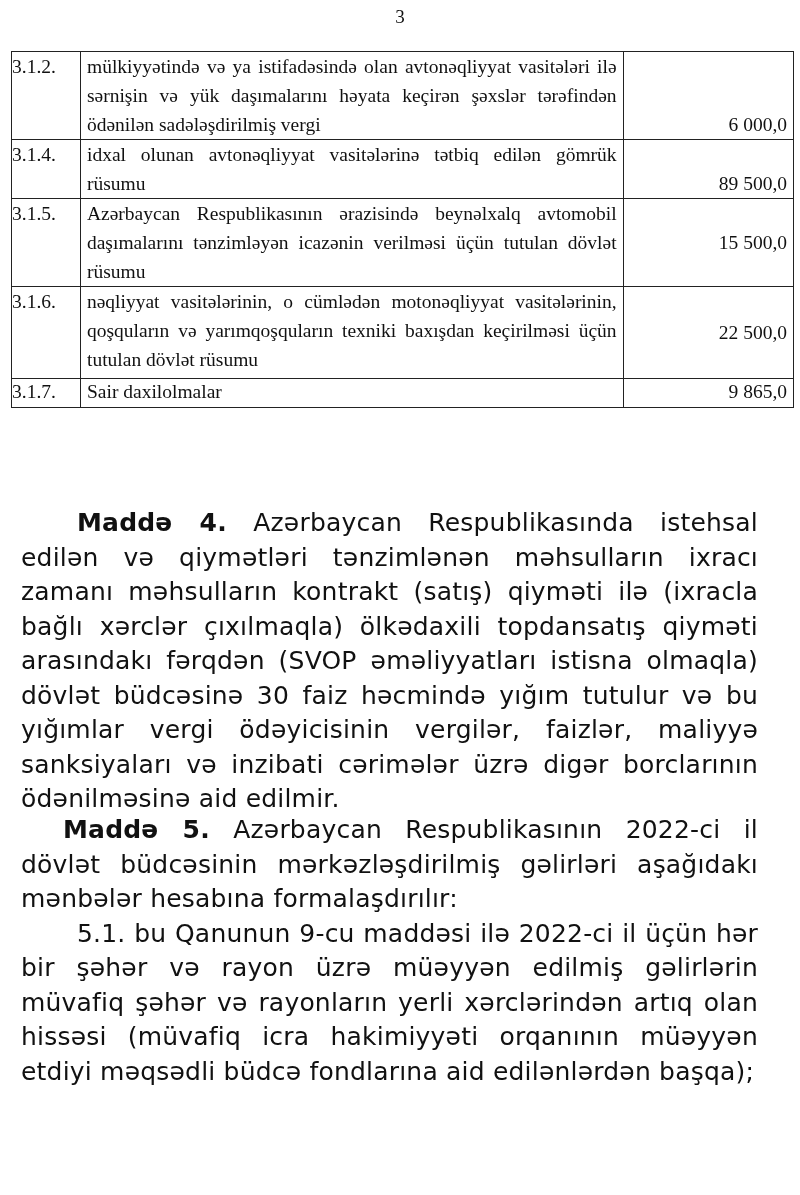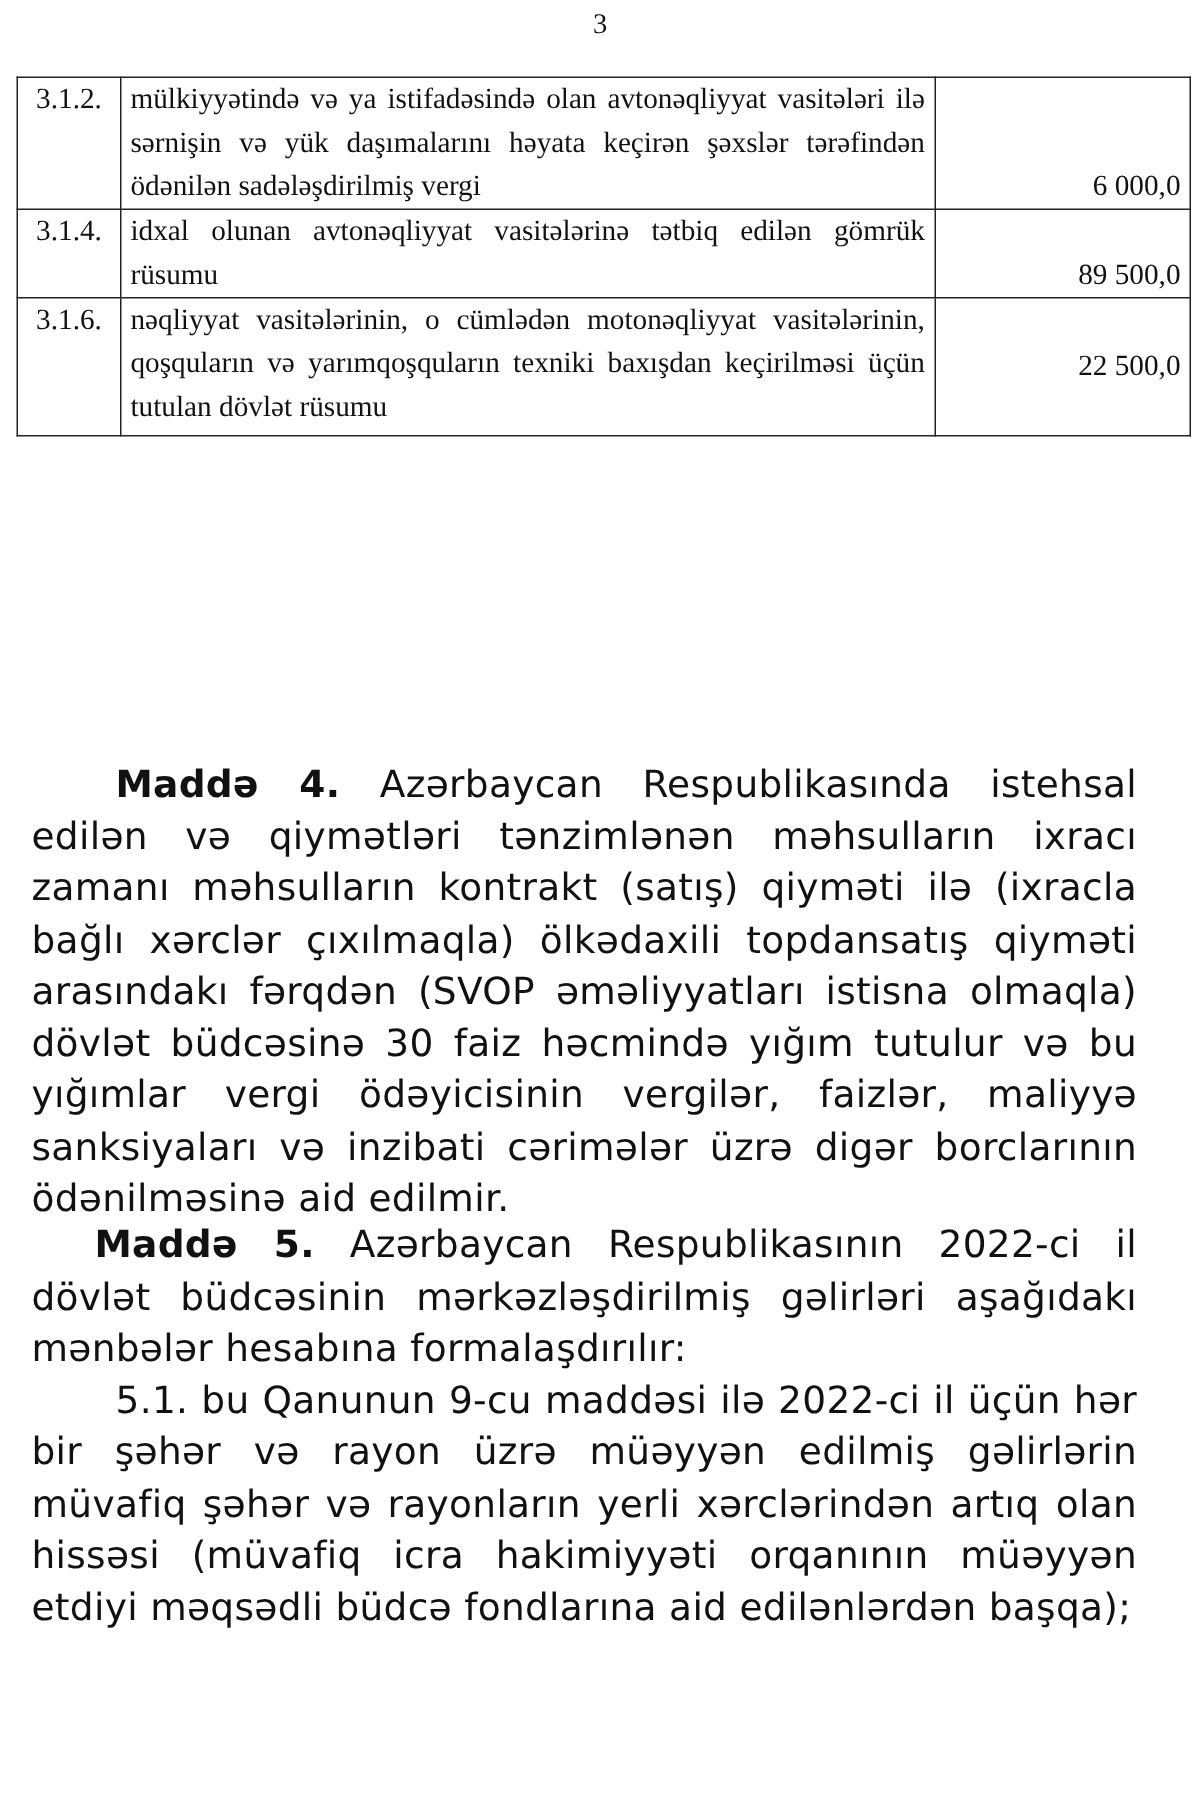--- a/index.html
+++ b/index.html
@@ -33,21 +33,21 @@
       font-size: 19.5px;
       line-height: 29px;
     }
     table.revenue td {
       border: 1.6px solid #222;
       padding: 0 6px;
       vertical-align: top;
     }
     td.code {
       width: 67px;
-      text-align: center;
+      text-align: left;
       padding: 0 !important;
     }
     td.desc {
       width: 522px;
       text-align: justify;
       text-align-last: left;
     }
     td.amount {
       text-align: right;
       vertical-align: bottom !important;
@@ -91,24 +91,34 @@
       <tr style="height:88px">
     <td class="code">3.1.2.</td>
     <td class="desc">mülkiyyətində və ya istifadəsində olan avtonəqliyyat vasitələri ilə sərnişin və yük daşımalarını həyata keçirən şəxslər tərəfindən ödənilən sadələşdirilmiş vergi</td>
     <td class="amount">6 000,0</td>
   </tr>
   <tr style="height:47px">
     <td class="code">3.1.4.</td>
     <td class="desc">idxal olunan avtonəqliyyat vasitələrinə tətbiq edilən gömrük rüsumu</td>
     <td class="amount">89 500,0</td>
   </tr>
+  <tr style="height:88px">
+    <td class="code">3.1.5.</td>
+    <td class="desc">Azərbaycan Respublikasının ərazisində beynəlxalq avtomobil daşımalarını tənzimləyən icazənin verilməsi üçün tutulan dövlət rüsumu</td>
+    <td class="amount mid">15 500,0</td>
+  </tr>
   <tr style="height:92px">
     <td class="code">3.1.6.</td>
     <td class="desc">nəqliyyat vasitələrinin, o cümlədən motonəqliyyat vasitələrinin, qoşquların və yarımqoşquların texniki baxışdan keçirilməsi üçün tutulan dövlət rüsumu</td>
     <td class="amount mid">22 500,0</td>
+  </tr>
+  <tr style="height:29px">
+    <td class="code" style="line-height:26px">3.1.7.</td>
+    <td class="desc" style="line-height:26px">Sair daxilolmalar</td>
+    <td class="amount top" style="line-height:26px">9 865,0</td>
   </tr>
 </tbody>
   </table>
 
 <div class="prose" id="art4">
   <p><b>Maddə 4.</b> <span>Azərbaycan Respublikasında istehsal edilən və qiymətləri tənzimlənən məhsulların ixracı zamanı məhsulların kontrakt (satış) qiyməti ilə (ixracla bağlı xərclər çıxılmaqla) ölkədaxili topdansatış qiyməti arasındakı fərqdən (SVOP əməliyyatları istisna olmaqla)  dövlət büdcəsinə 30 faiz həcmində yığım tutulur və bu yığımlar vergi ödəyicisinin vergilər, faizlər, maliyyə sanksiyaları və inzibati cərimələr üzrə digər borclarının ödənilməsinə aid edilmir.</span></p>
 </div>
 
 <div class="prose" id="art5">
   <p class="head"><b>Maddə 5.</b> <span>Azərbaycan Respublikasının 2022-ci il dövlət büdcəsinin mərkəzləşdirilmiş gəlirləri aşağıdakı mənbələr hesabına formalaşdırılır:</span></p>

